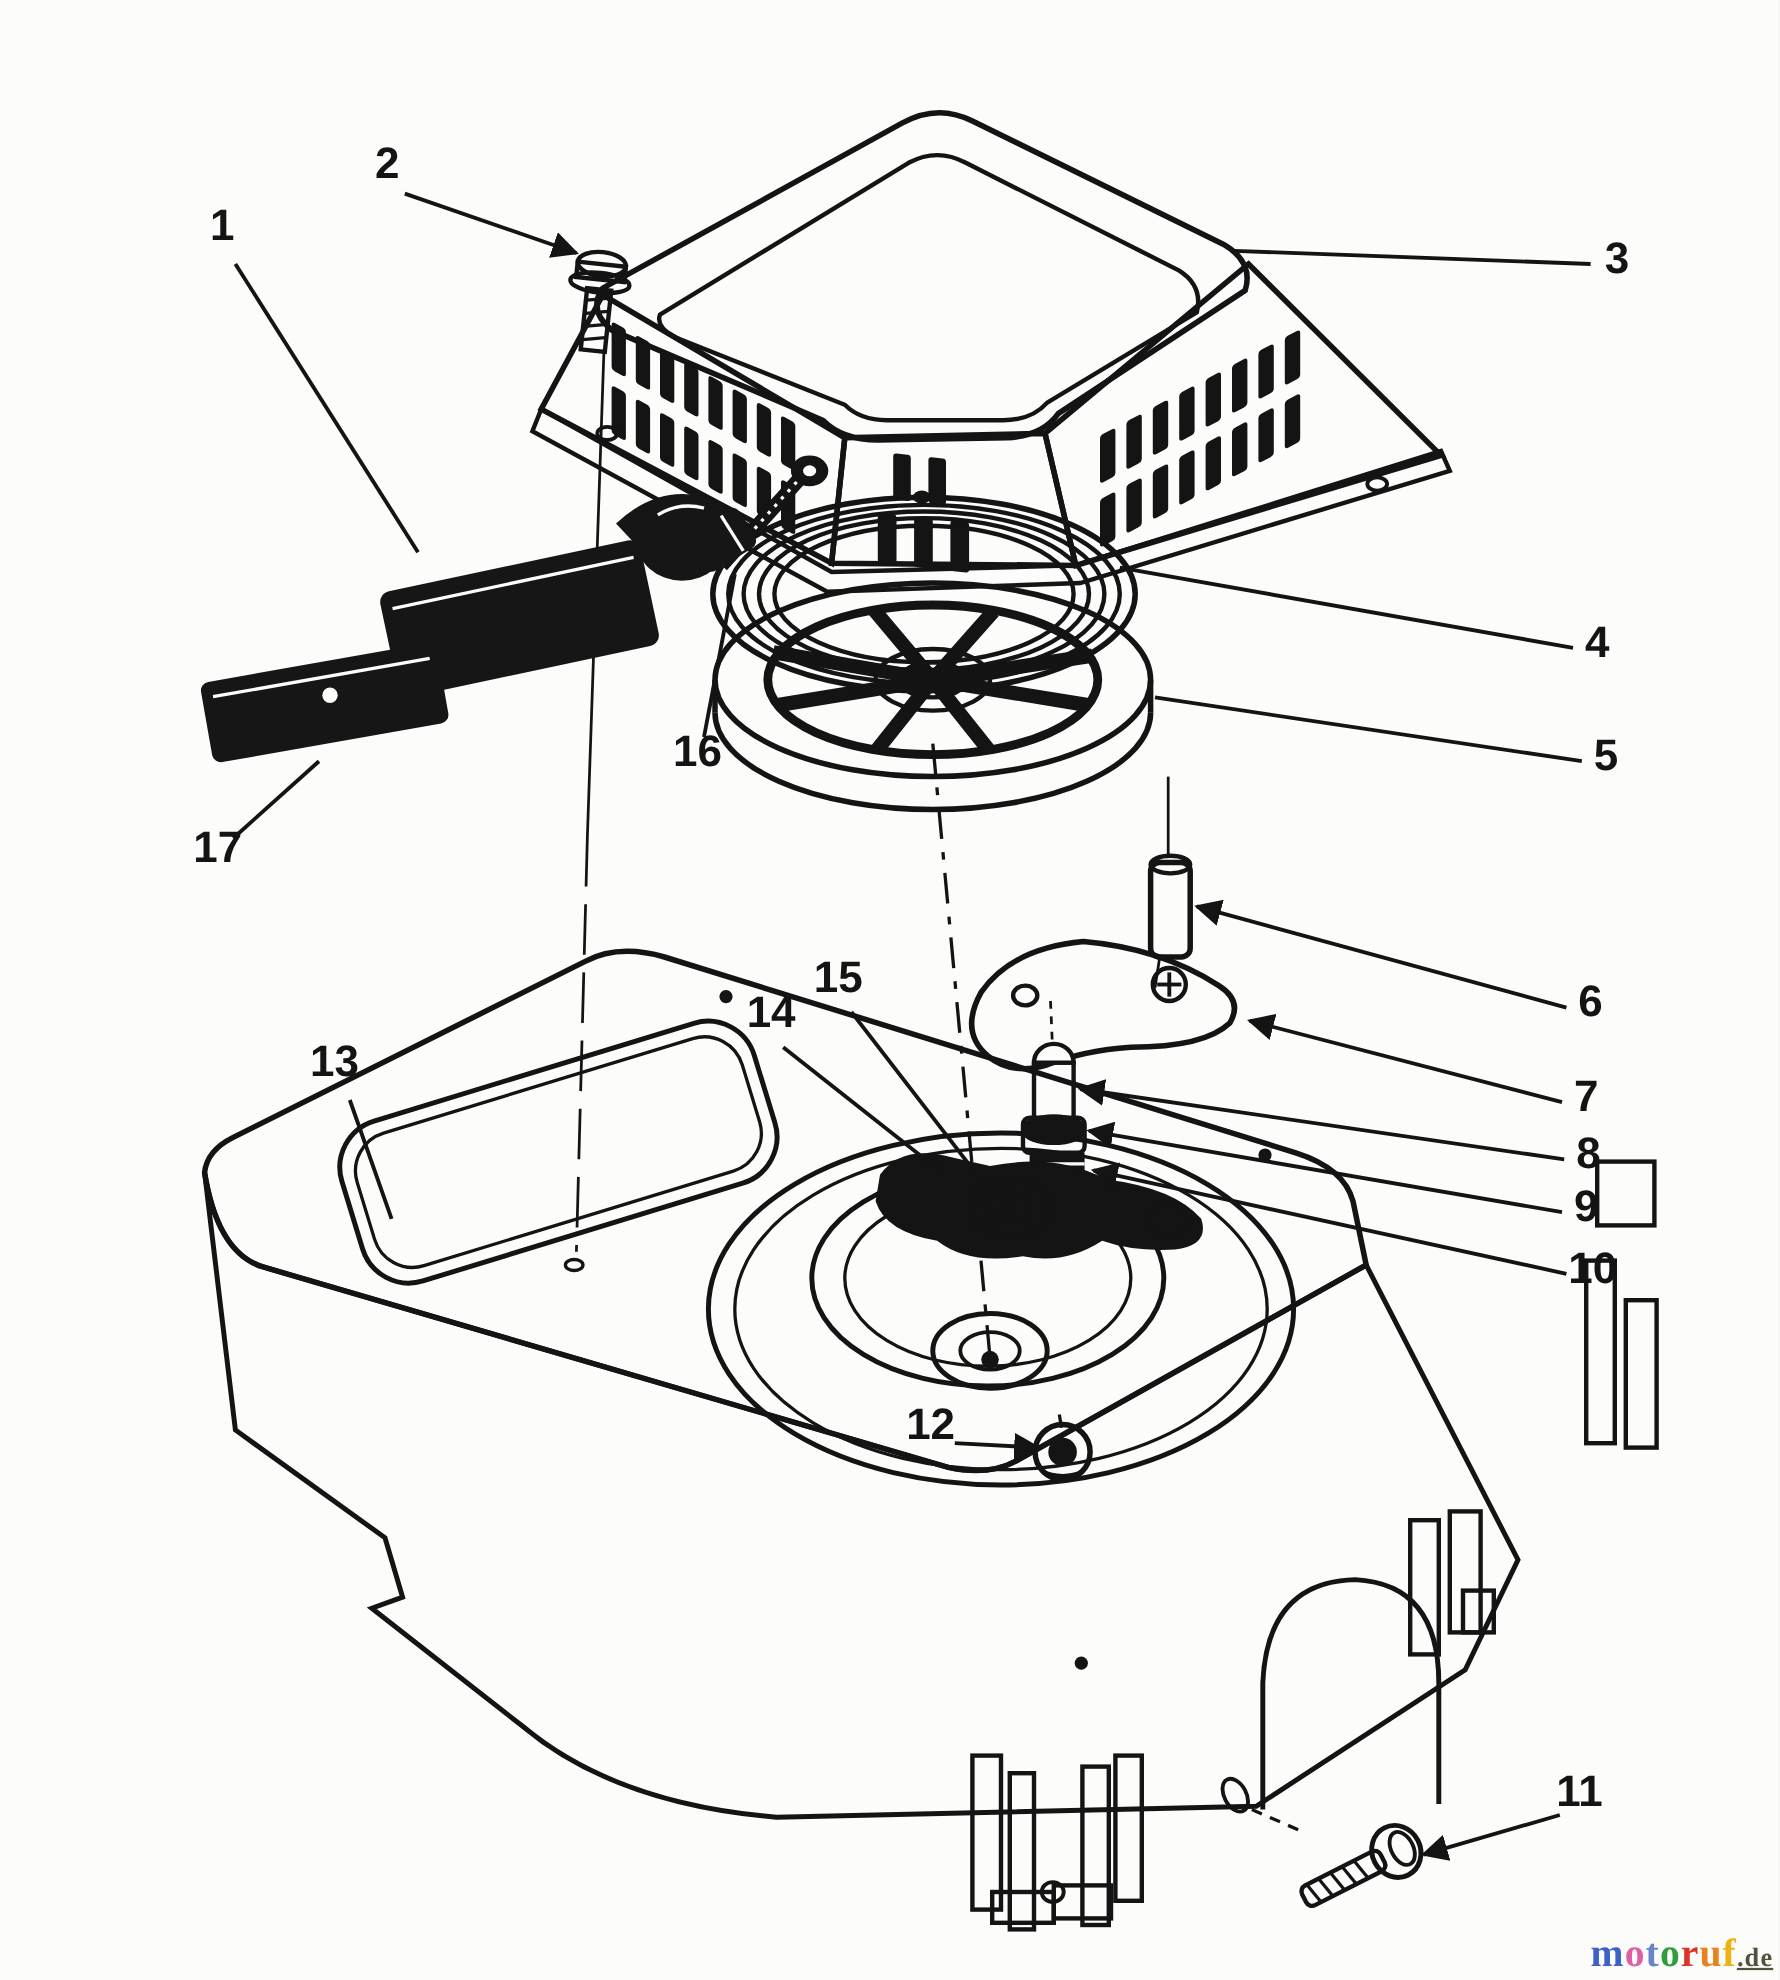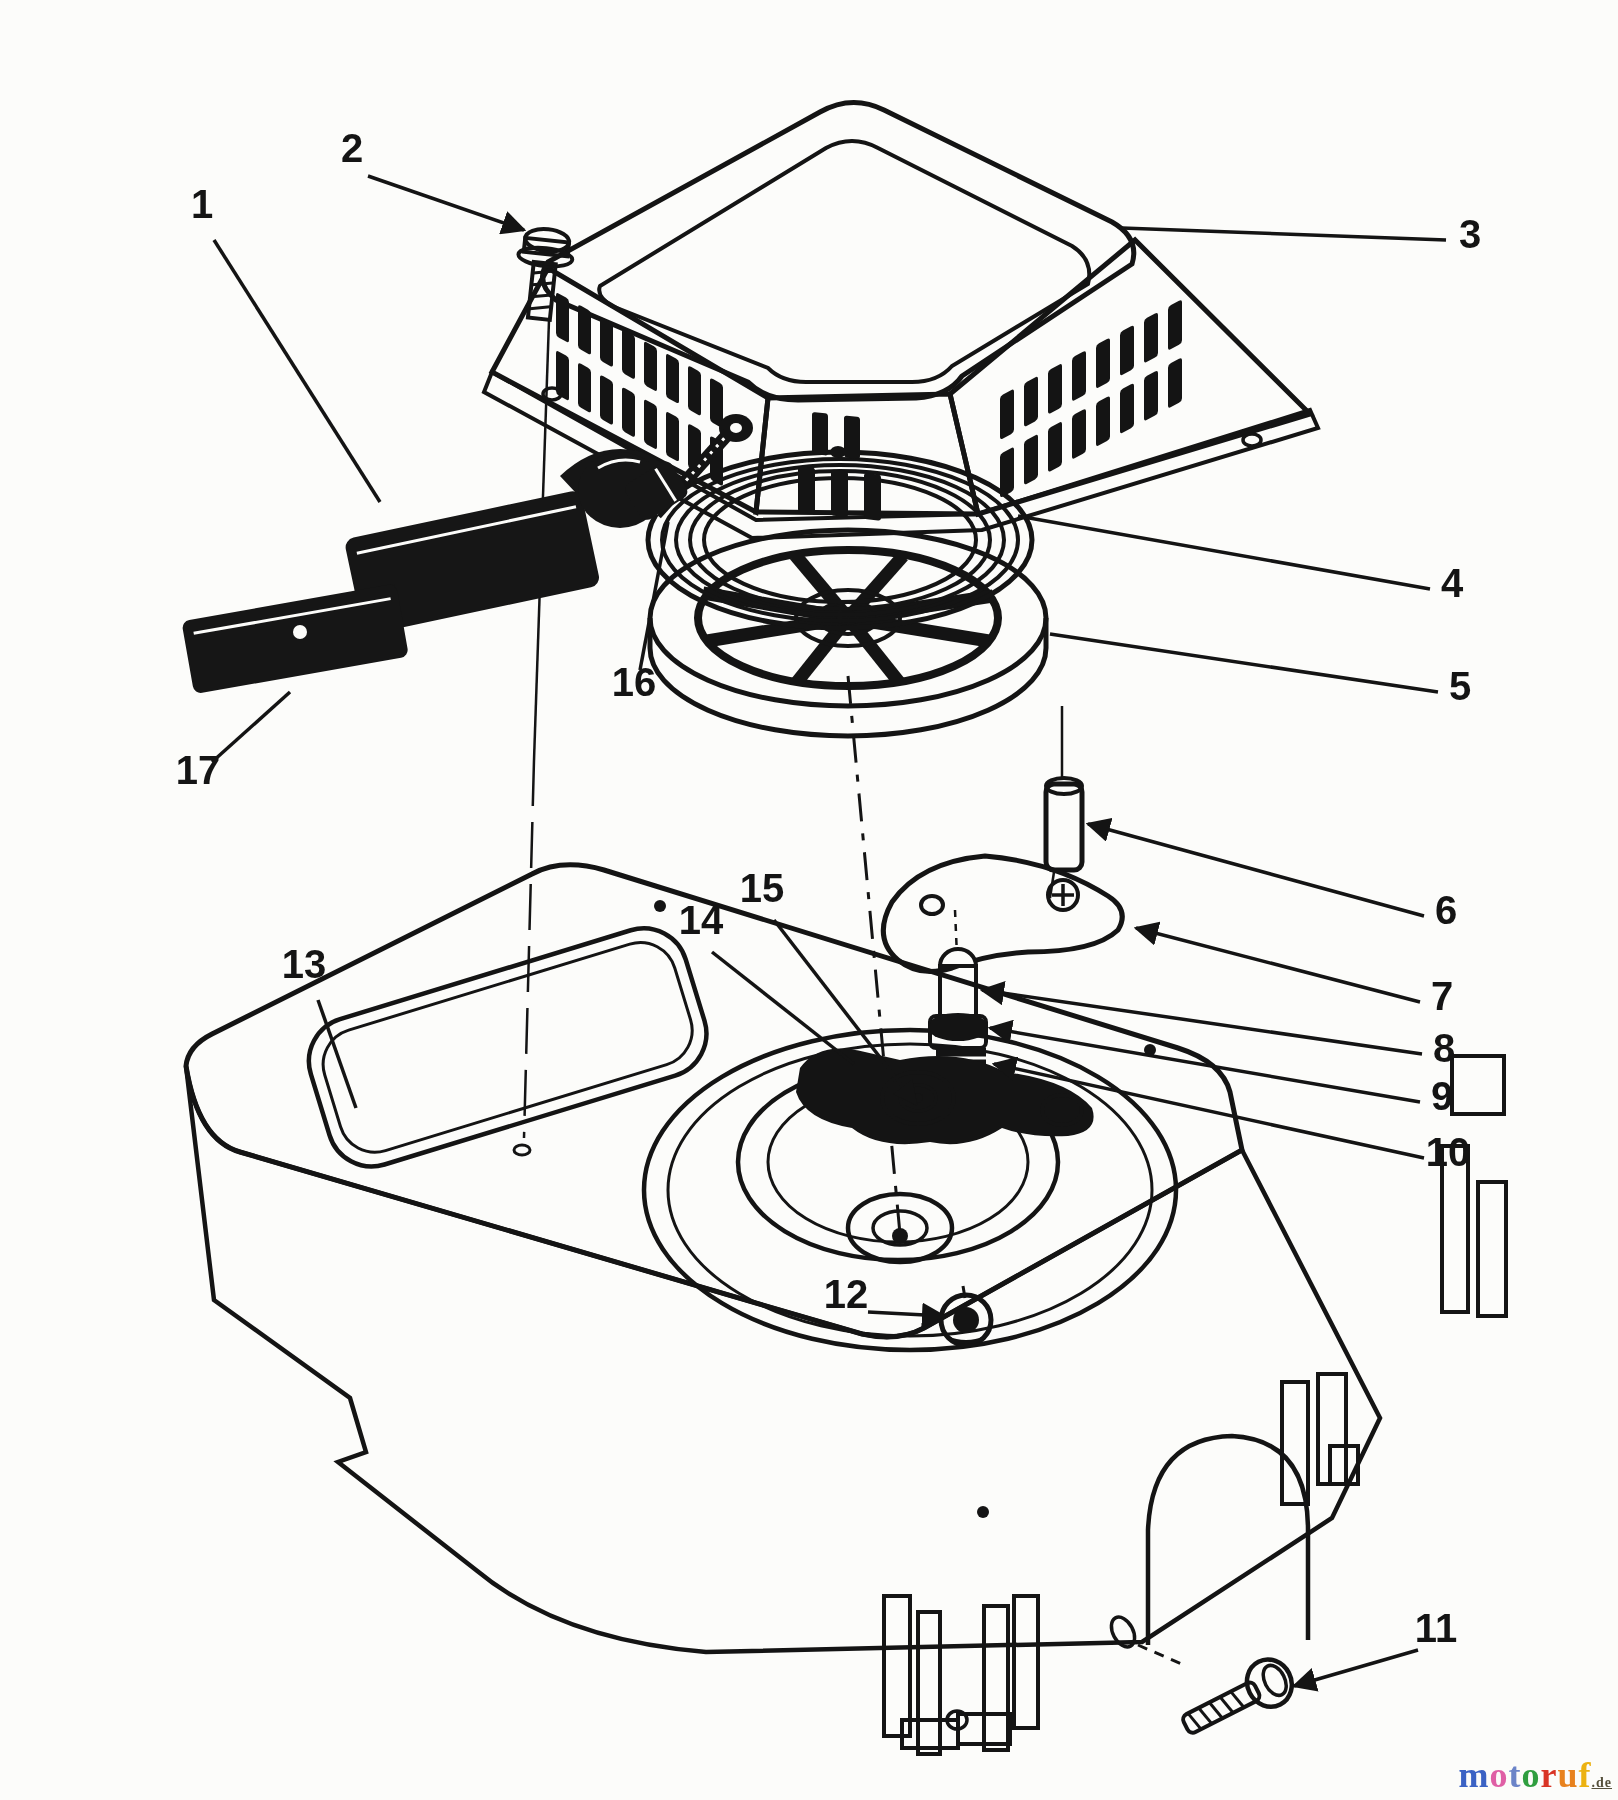--- a/index.html
+++ b/index.html
@@ -9,21 +9,21 @@
   }
   svg{position:absolute;left:0;top:0;}
   .ln{stroke:#141414;fill:none;}
   .leader{stroke:#141414;stroke-width:3.5;fill:none;}
   .lbl{font:700 40px "Liberation Sans",sans-serif;fill:#141414;}
   #logo{
     position:absolute;right:6px;bottom:4px;
     font-family:"Liberation Serif",serif;font-weight:700;font-size:36px;
     letter-spacing:1px;white-space:nowrap;
   }
-  #logo .suffix{font-size:14px;font-weight:700;text-decoration:underline;}
+  #logo .suffix{font-size:24px;font-weight:700;text-decoration:underline;}
 </style>
 </head>
 <body>
 
 <div id="stage">
 <svg width="1618" height="1800" viewBox="0 0 1618 1800">
   <defs>
     <marker id="arr" viewBox="0 0 10 10" refX="9" refY="5" markerWidth="7" markerHeight="7" orient="auto">
       <path d="M0,0 L10,5 L0,10 Z" fill="#141414"></path>
     </marker>

